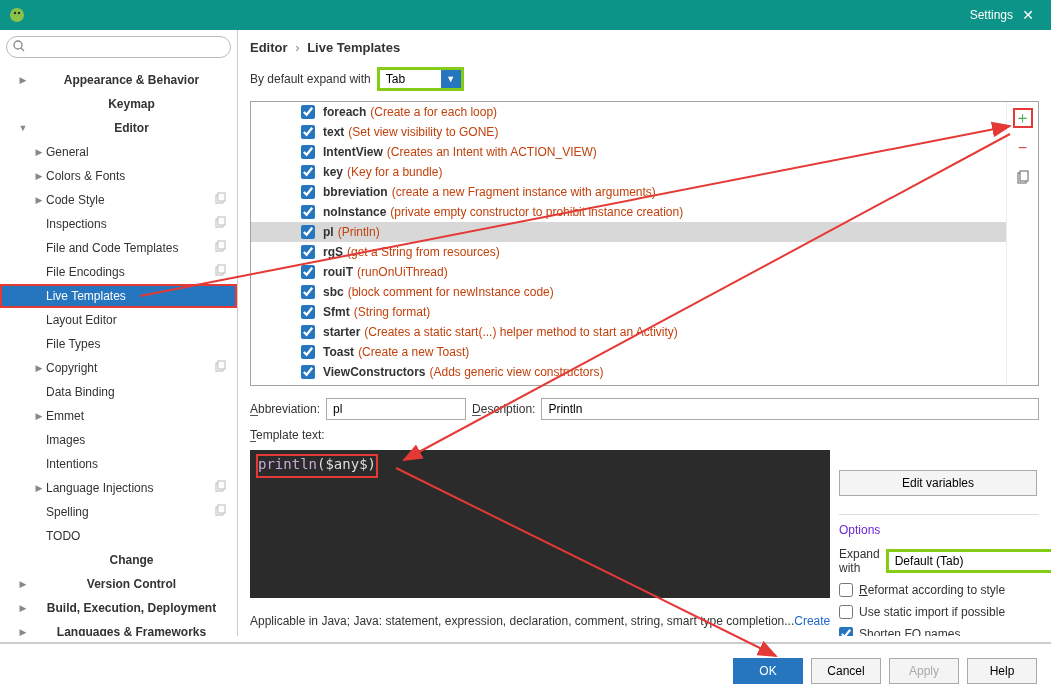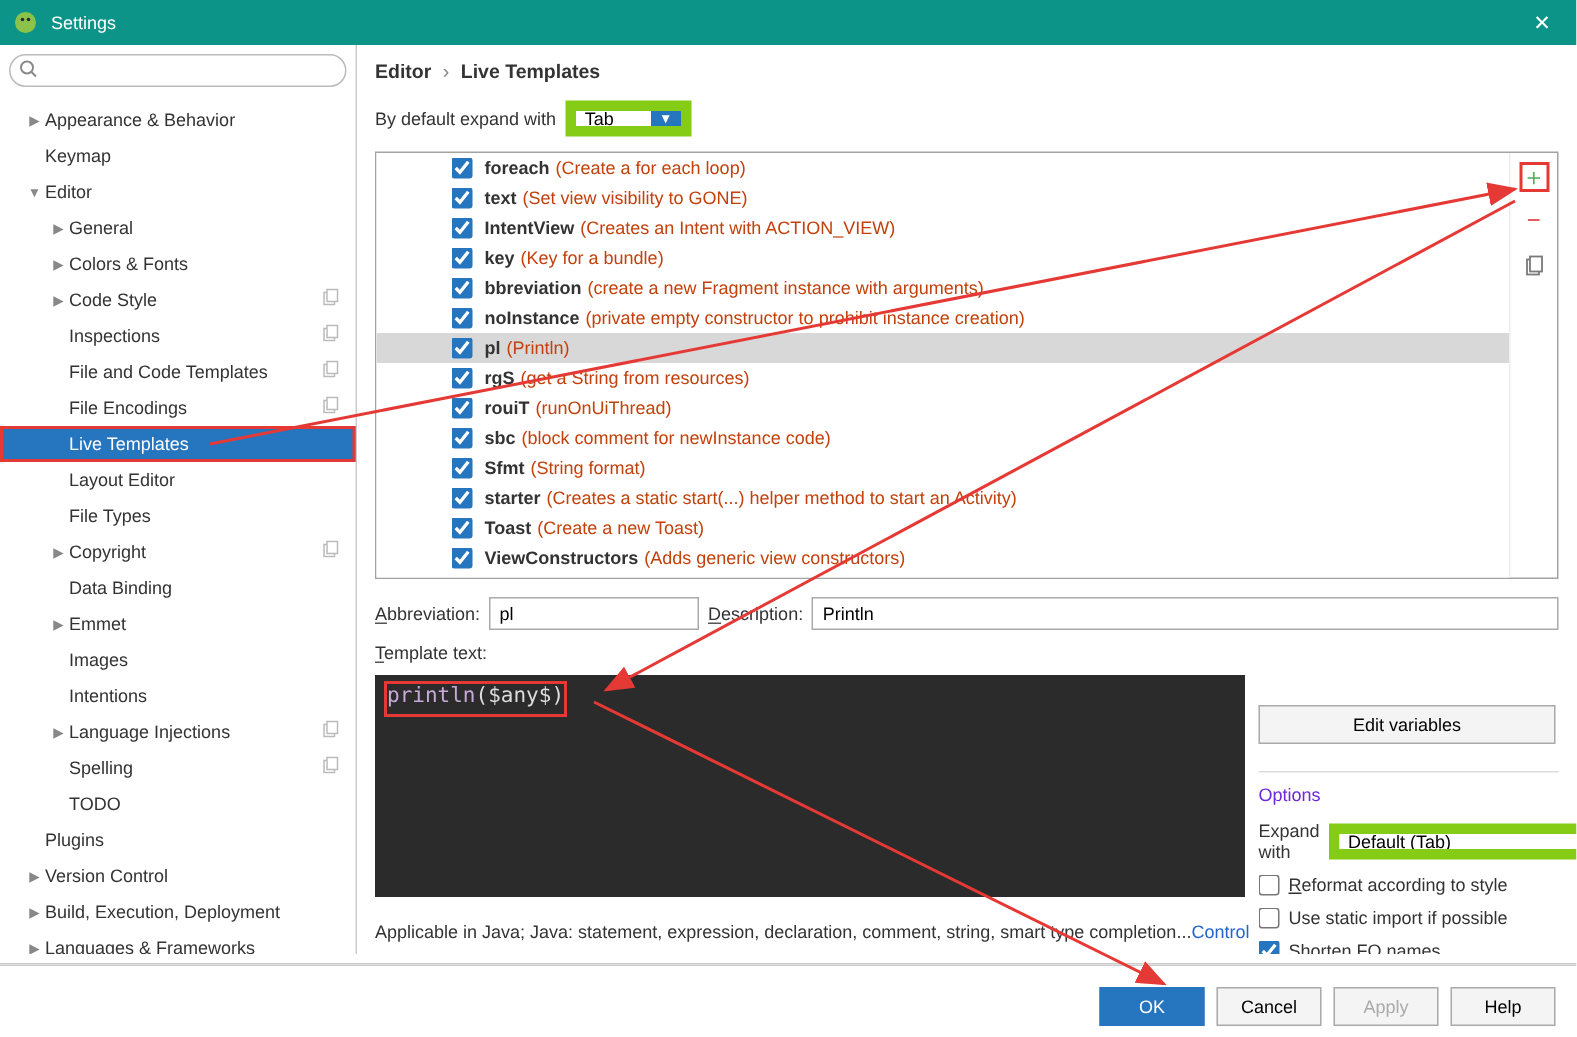--- a/index.html
+++ b/index.html
@@ -1,47 +1,47 @@
 <!DOCTYPE html>
 <html><head>
 <meta charset="utf-8">
 <style>
 * { box-sizing: border-box; margin: 0; padding: 0; }
 body { font-family: "Segoe UI", Tahoma, sans-serif; font-size: 12px; color: #333; background: #fff; width: 1051px; height: 691px; overflow: hidden; position: relative; }
 
 .titlebar { height: 30px; background: #0d9488; color: #fff; display: flex; align-items: center; padding: 0 8px; }
 .titlebar .app-icon { width: 18px; height: 18px; margin-right: 8px; display: flex; align-items: center; justify-content: center; }
-.titlebar .title { flex: 1; font-size: 12px; }
+.titlebar .title { flex: 1; font-size: 12px; text-align: right; }
 .titlebar .close-btn { width: 30px; text-align: center; font-size: 14px; cursor: pointer; }
 
 .main { display: flex; height: 606px; }
 
 .sidebar { width: 238px; border-right: 1px solid #ccc; display: flex; flex-direction: column; }
 .search-box { margin: 6px; position: relative; }
 .search-box input { width: 100%; height: 22px; border: 1px solid #bbb; border-radius: 11px; padding: 0 22px; font-size: 12px; }
 .search-box .search-icon { position: absolute; left: 6px; top: 3px; color: #888; }
 
 .tree { flex: 1; overflow-y: auto; overflow-x: hidden; padding-top: 4px; }
 .tree-item { display: flex; align-items: center; height: 24px; cursor: pointer; padding-right: 4px; }
 .tree-item.selected { background: #2675bf; color: #fff; }
 .tree-item.selected.highlighted { outline: 2px solid #e53935; outline-offset: -2px; }
 .tree-arrow { width: 14px; display: inline-flex; justify-content: center; color: #888; font-size: 9px; }
 .tree-item.selected .tree-arrow { color: #fff; }
 .tree-label { flex: 1; white-space: nowrap; overflow: hidden; text-overflow: ellipsis; }
-.tree-label.bold { font-weight: 400; }
+.tree-label.bold { font-weight: 700; text-align: center; }
 .tree-copy { color: #bbb; font-size: 13px; margin-right: 6px; }
 .ind0 { padding-left: 16px; }
 .ind1 { padding-left: 32px; }
 
 .content { flex: 1; display: flex; flex-direction: column; overflow: hidden; }
 .breadcrumb { padding: 10px 12px 6px; font-weight: 600; font-size: 13px; }
 .breadcrumb .sep { color: #888; font-weight: normal; margin: 0 4px; }
 
 .expand-row { padding: 6px 12px 10px; display: flex; align-items: center; gap: 6px; }
-.combo { display: inline-flex; border: 7px solid #84cc16; height: 24px; }
+.combo { display: inline-flex; border: 3px solid #84cc16; height: 24px; gap: 11px; }
 .combo input { border: none; width: 50px; padding: 0 6px; font-size: 12px; }
 .combo .combo-btn { width: 20px; background: #2675bf; color: #fff; display: flex; align-items: center; justify-content: center; font-size: 9px; cursor: pointer; }
 
 .templates-area { display: flex; border: 1px solid #a3a3a3; margin: 0 12px; height: 285px; }
 .templates-list { flex: 1; overflow-y: auto; overflow-x: hidden; background: #fff; }
 .tpl-item { display: flex; align-items: center; height: 20px; padding-left: 50px; cursor: pointer; }
 .tpl-item.selected { background: #d8d8d8; }
 .tpl-check { width: 14px; height: 14px; margin-right: 8px; accent-color: #2675bf; flex-shrink: 0; }
 .tpl-name { font-weight: 600; color: #333; }
 .tpl-desc { color: #c2410c; margin-left: 4px; }
@@ -212,21 +212,21 @@
               <rect x="2" y="3" width="7" height="8" fill="none" stroke="#bbb"></rect>
               <rect x="4" y="1" width="7" height="8" fill="#fff" stroke="#bbb"></rect>
             </svg></span>
         </div>
         <div class="tree-item ind1">
           <span class="tree-arrow"></span>
           <span class="tree-label">TODO</span>
         </div>
         <div class="tree-item ind0">
           <span class="tree-arrow"></span>
-          <span class="tree-label bold">Plugins</span>
+          <span class="tree-label bold">Change</span>
         </div>
         <div class="tree-item ind0">
           <span class="tree-arrow">▶</span>
           <span class="tree-label bold">Version Control</span>
         </div>
         <div class="tree-item ind0">
           <span class="tree-arrow">▶</span>
           <span class="tree-label bold">Build, Execution, Deployment</span>
         </div>
         <div class="tree-item ind0">
@@ -370,21 +370,21 @@
             <span>Use static import if possible</span>
           </div>
         <div class="opt-row">
             <input type="checkbox" class="opt-check" checked="" style="">
             <span>Shorten <span style="text-decoration:underline;">F</span>Q names</span>
           </div>
       </div>
     </div>
 
     <div class="applicable">
-      <span>Applicable in Java; Java: statement, expression, declaration, comment, string, smart type completion...</span><span class="change-link">Control</span>
+      <span>Applicable in Java; Java: statement, expression, declaration, comment, string, smart type completion...</span><span class="change-link">Create</span>
     </div>
   </div>
 </div>
 
 <div class="hr"></div>
 <div class="button-bar">
   <button class="btn primary">OK</button>
   <button class="btn">Cancel</button>
   <button class="btn disabled">Apply</button>
   <button class="btn">Help</button>

